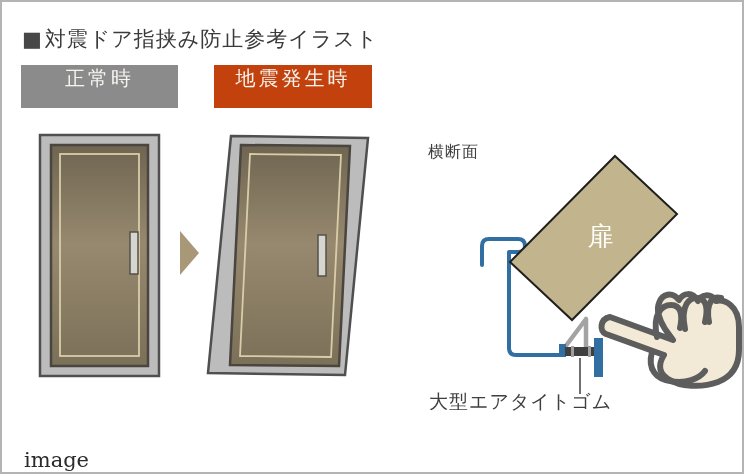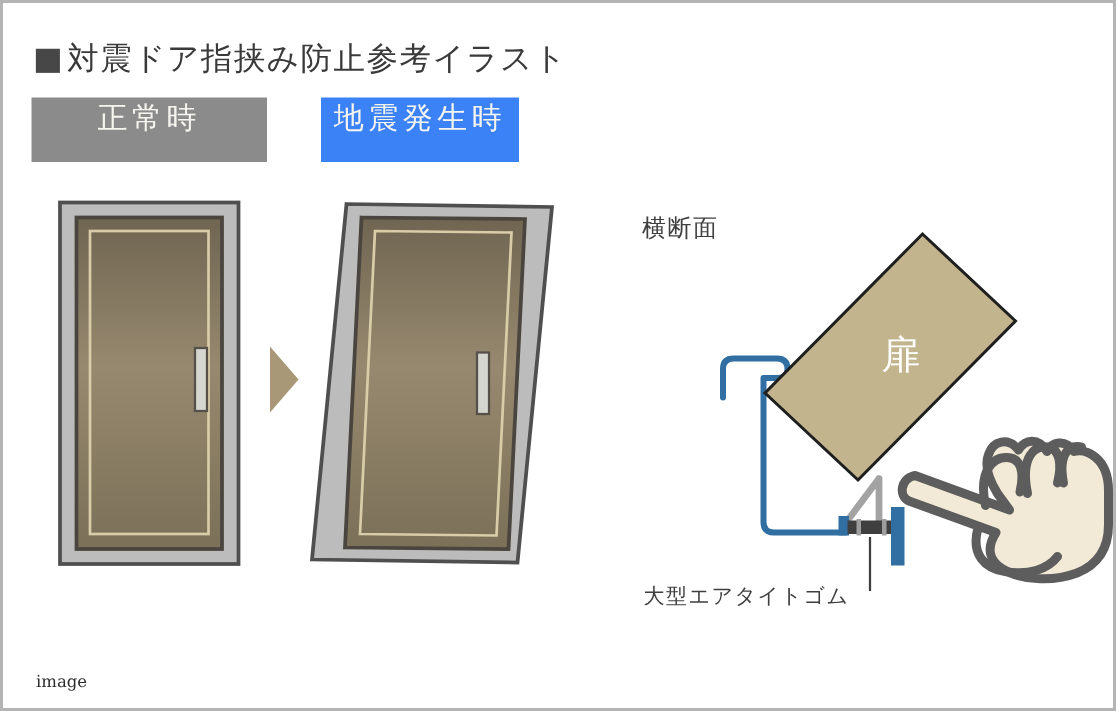--- a/index.html
+++ b/index.html
@@ -17,33 +17,33 @@
     font-size:21px;color:#3a3a3a;letter-spacing:1px;
     display:flex;align-items:center;gap:2px;
   }
   .title .bullet{color:#474747;font-size:21px;}
   .badge{
     position:absolute;top:63px;height:43px;
     display:flex;align-items:flex-start;justify-content:center;
     font-size:20px;letter-spacing:3px;color:#f6f4ef;
   }
   .badge.normal{left:19px;width:157px;background:#8b8b8b;}
-  .badge.quake{left:212px;width:132px;background:#3b82f6;}
+  .badge.quake{left:212px;width:158px;background:#c2410c;}
   .xs-heading{
     position:absolute;left:426px;top:136px;
     font-size:16px;line-height:27px;color:#3f3f3f;letter-spacing:1px;
   }
   .rubber-label{
     position:absolute;left:427px;top:387px;
-    font-size:14px;color:#3f3f3f;letter-spacing:1px;
+    font-size:19px;color:#3f3f3f;letter-spacing:1px;
   }
   .caption{
     position:absolute;left:22px;top:446px;
     font-family:"DejaVu Serif","Liberation Serif",serif;
-    font-size:11px;color:#2b2b2b;
+    font-size:21px;color:#2b2b2b;
   }
   svg.art{position:absolute;left:0;top:0;}
 </style>
 </head>
 <body>
 
 <div class="page">
 
   <div class="title">
     <span class="bullet">■</span>

